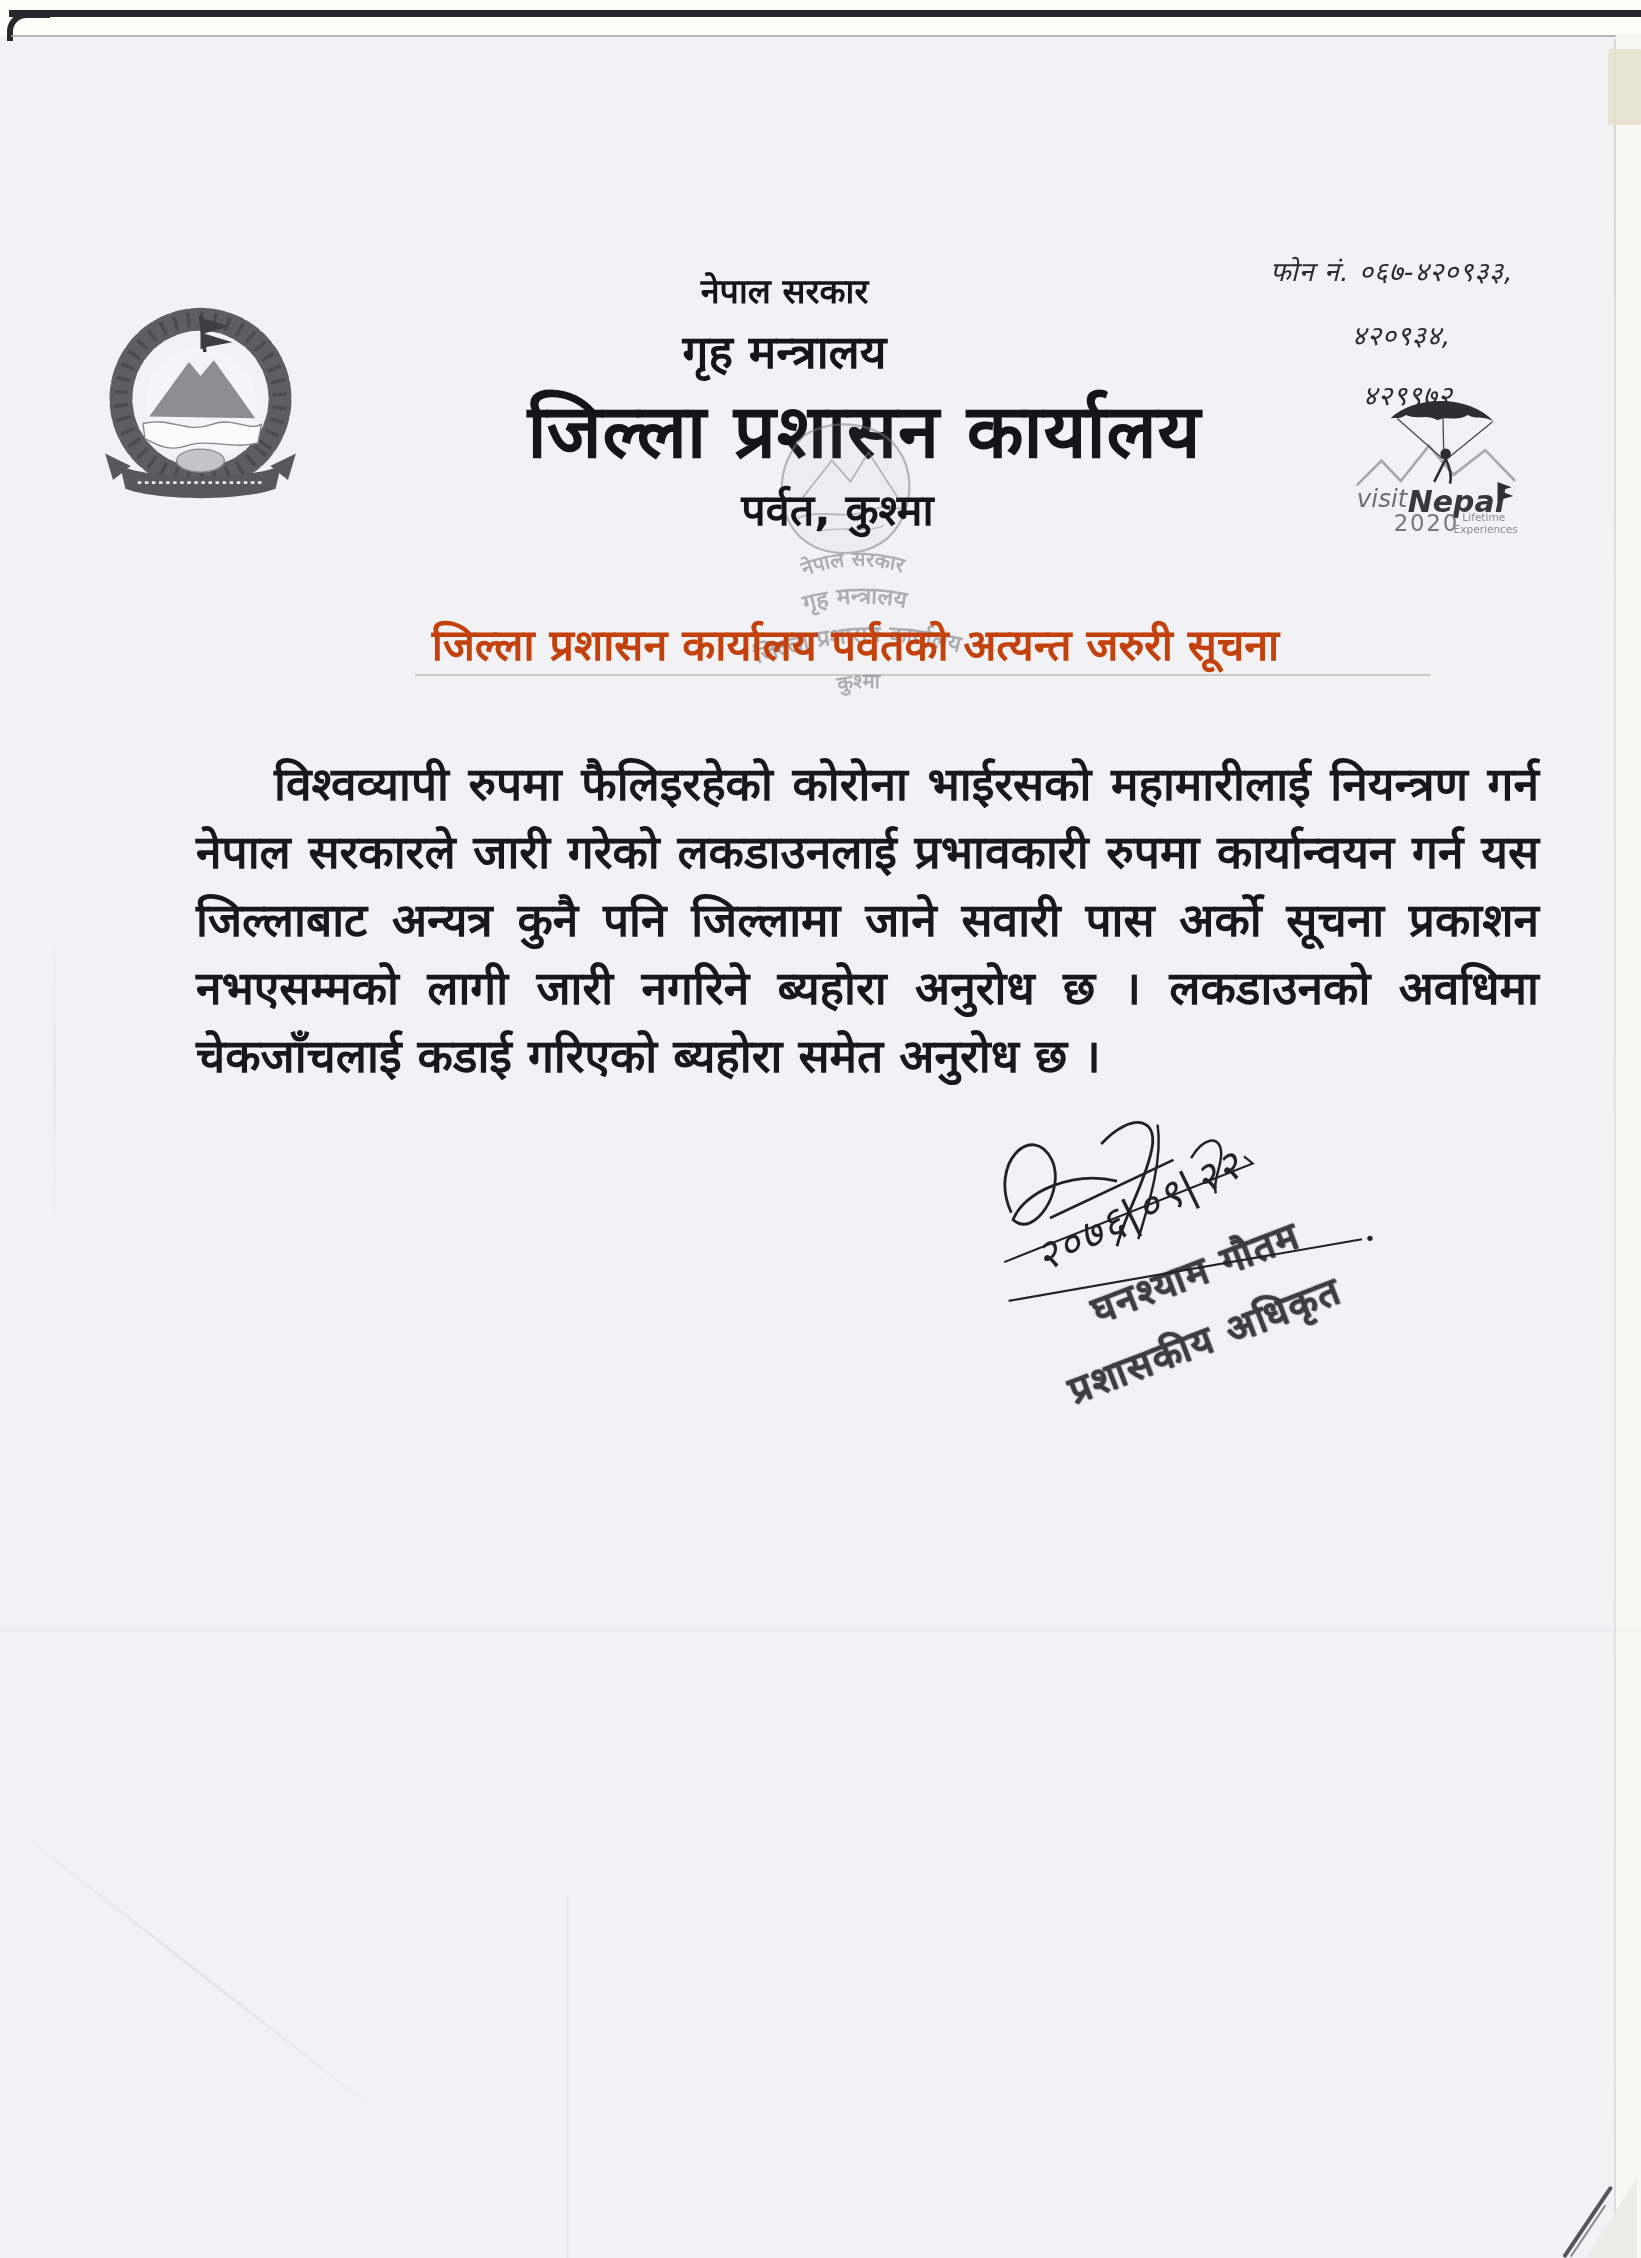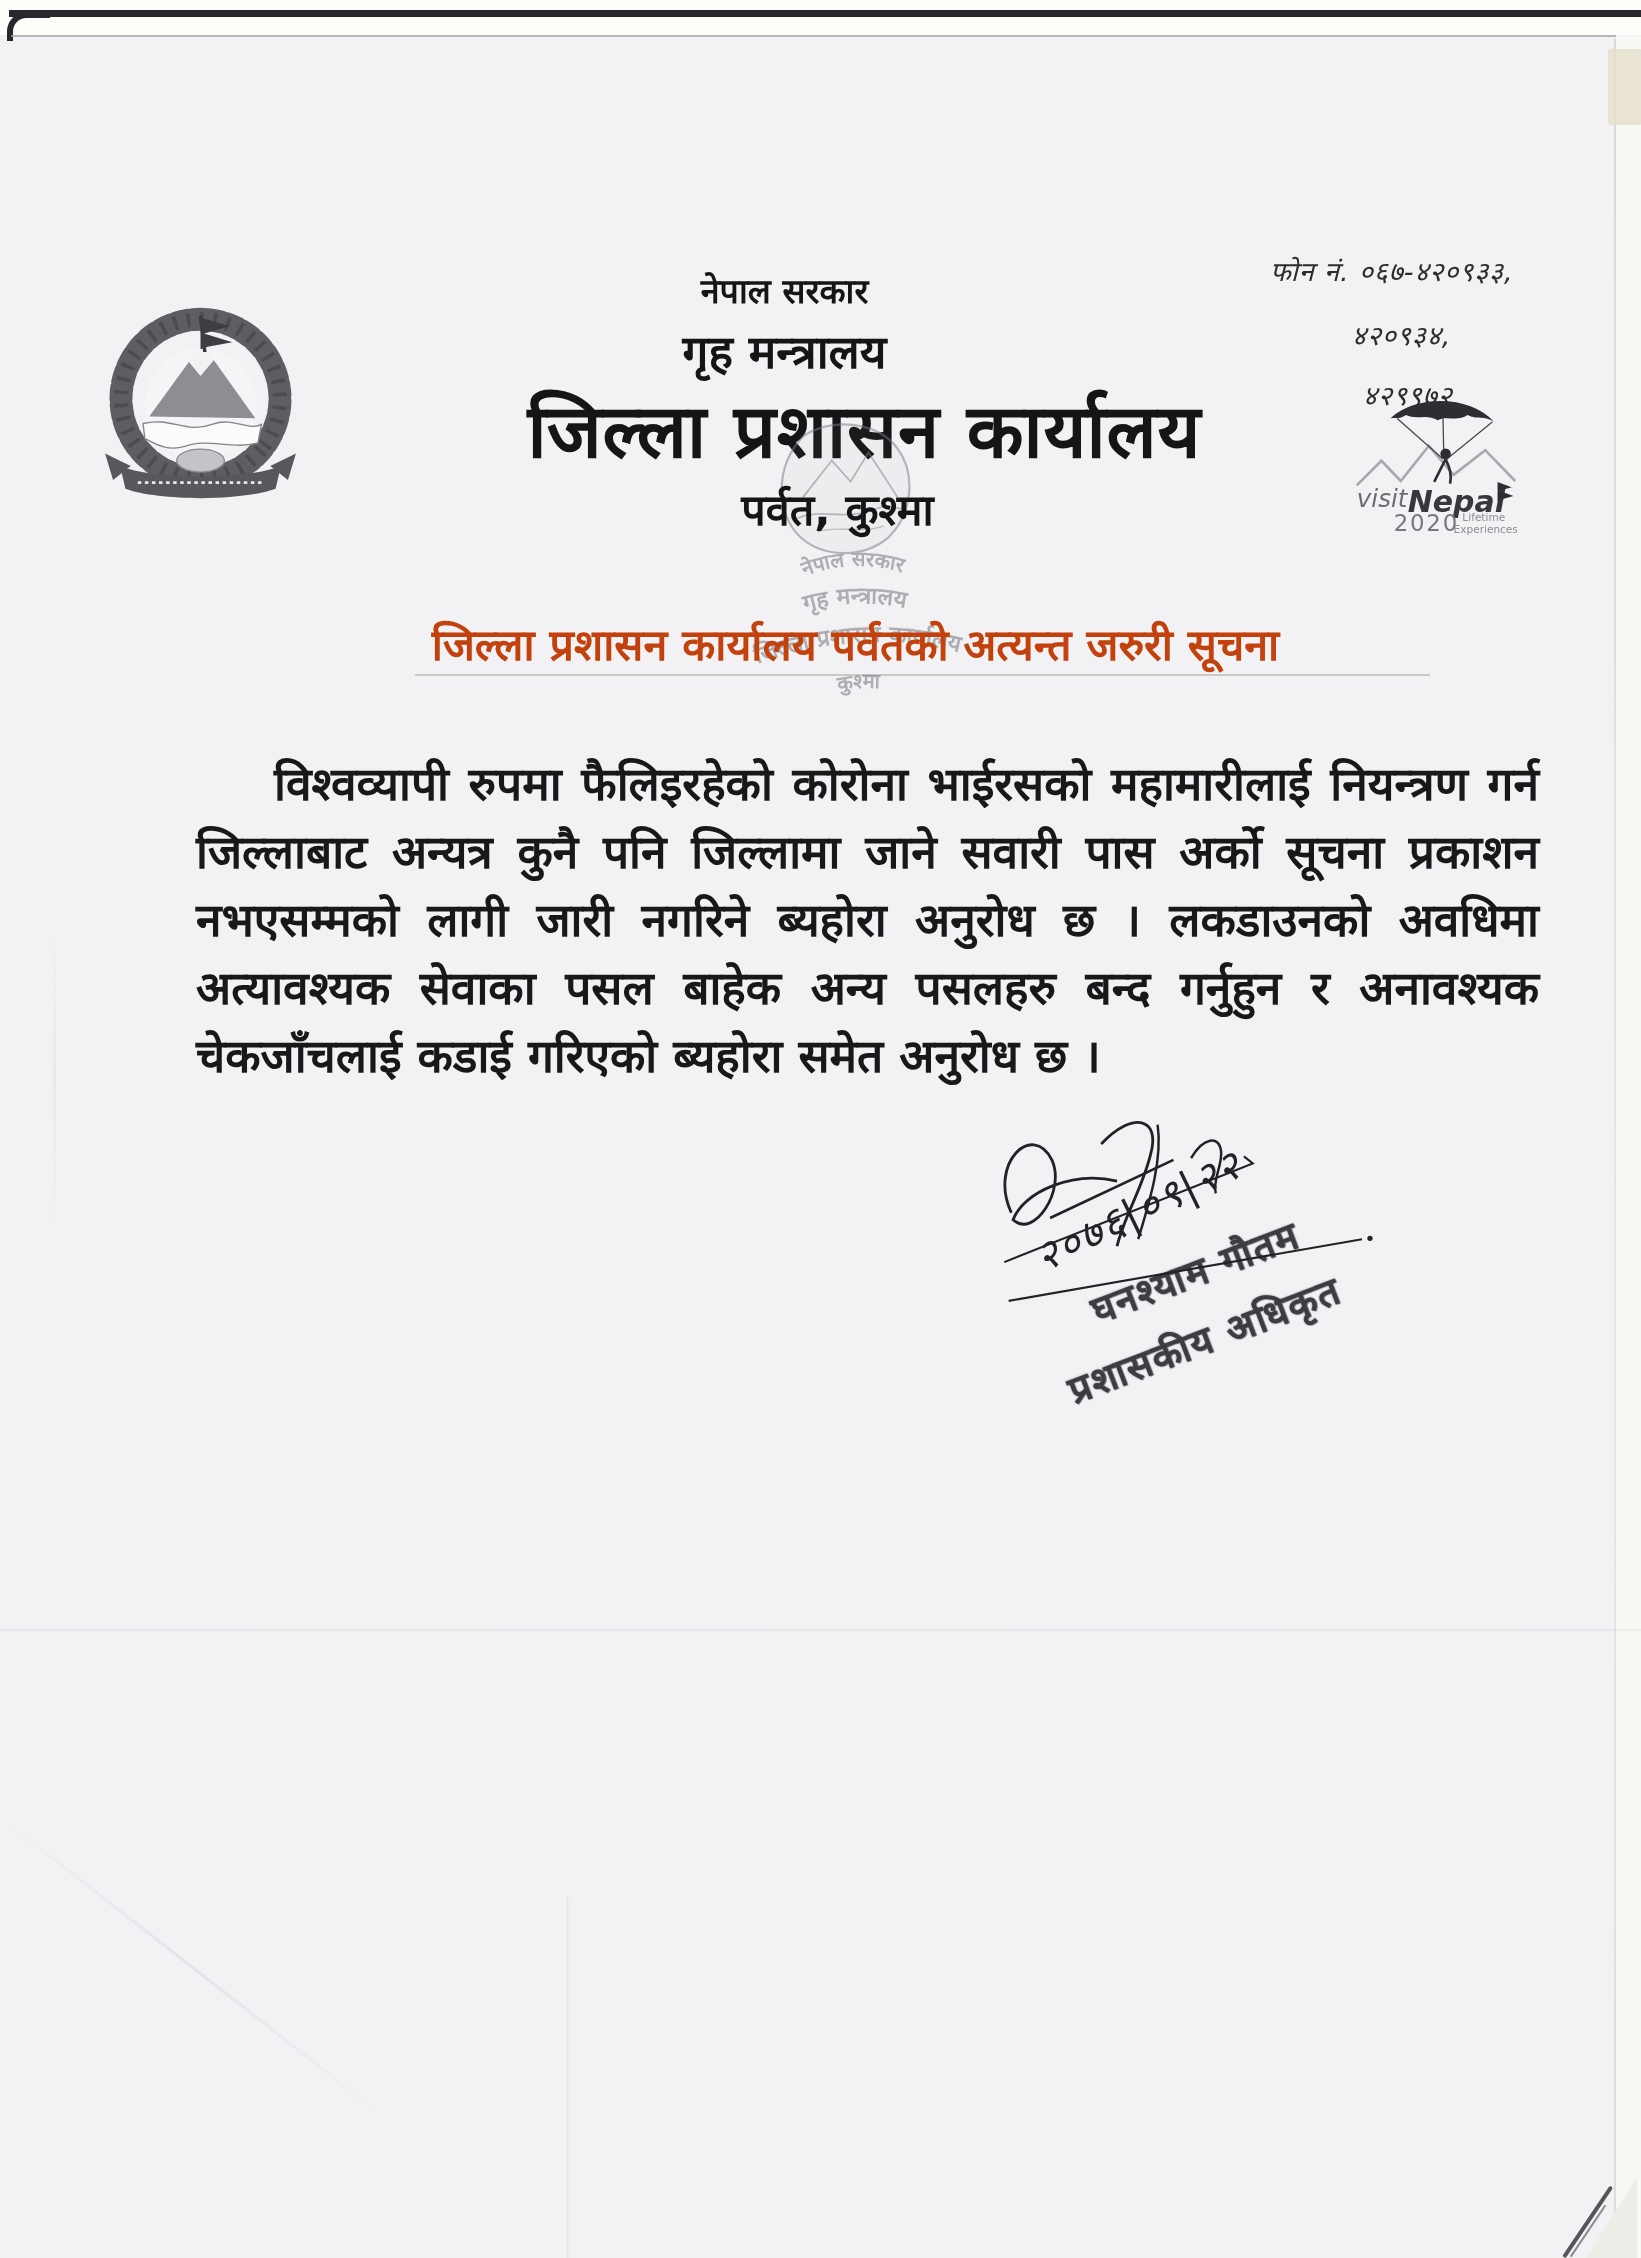--- a/index.html
+++ b/index.html
@@ -158,23 +158,23 @@
     <text x="44" y="152" font-size="26" fill="#77777d" letter-spacing="2">2020</text>
     <text x="122" y="140" font-size="12" fill="#8d8d93">Lifetime</text>
     <text x="112" y="154" font-size="12" fill="#8d8d93">Experiences</text>
   </svg>
 
   <div class="title">जिल्ला प्रशासन कार्यालय पर्वतको अत्यन्त जरुरी सूचना</div>
   <div class="title-underline"></div>
 
   <div class="body-text">
     <span class="bline first">विश्वव्यापी रुपमा फैलिइरहेको कोरोना भाईरसको महामारीलाई नियन्त्रण गर्न</span>
+    <span class="bline">नेपाल सरकारले जारी गरेको लकडाउनलाई प्रभावकारी रुपमा कार्यान्वयन गर्न यस</span>
     <span class="bline">जिल्लाबाट अन्यत्र कुनै पनि जिल्लामा जाने सवारी पास अर्को सूचना प्रकाशन</span>
     <span class="bline">नभएसम्मको लागी जारी नगरिने ब्यहोरा अनुरोध छ । लकडाउनको अवधिमा</span>
-    <span class="bline">अत्यावश्यक सेवाका पसल बाहेक अन्य पसलहरु बन्द गर्नुहुन र अनावश्यक</span>
     <span class="bline last">चेकजाँचलाई कडाई गरिएको ब्यहोरा समेत अनुरोध छ ।</span>
   </div>
 
   <svg class="sig-svg" width="423" height="212" viewBox="0 0 480 240">
     <path d="M48,122 C22,66 72,18 94,62 C110,96 74,152 50,130 C62,98 118,74 168,86" fill="none" stroke="#222226" stroke-width="3.2"></path>
     <path d="M92,128 L232,62" fill="none" stroke="#222226" stroke-width="3"></path>
     <path d="M150,44 C186,6 218,14 206,56 C196,96 176,126 168,160" fill="none" stroke="#222226" stroke-width="3.2"></path>
     <path d="M214,22 C220,62 204,112 192,152" fill="none" stroke="#222226" stroke-width="2.8"></path>
     <path d="M252,60 C266,36 284,34 286,52 C288,68 276,84 280,100" fill="none" stroke="#222226" stroke-width="2.8"></path>
     <path d="M40,178 L322,66 L312,58" fill="none" stroke="#222226" stroke-width="2.4"></path>

